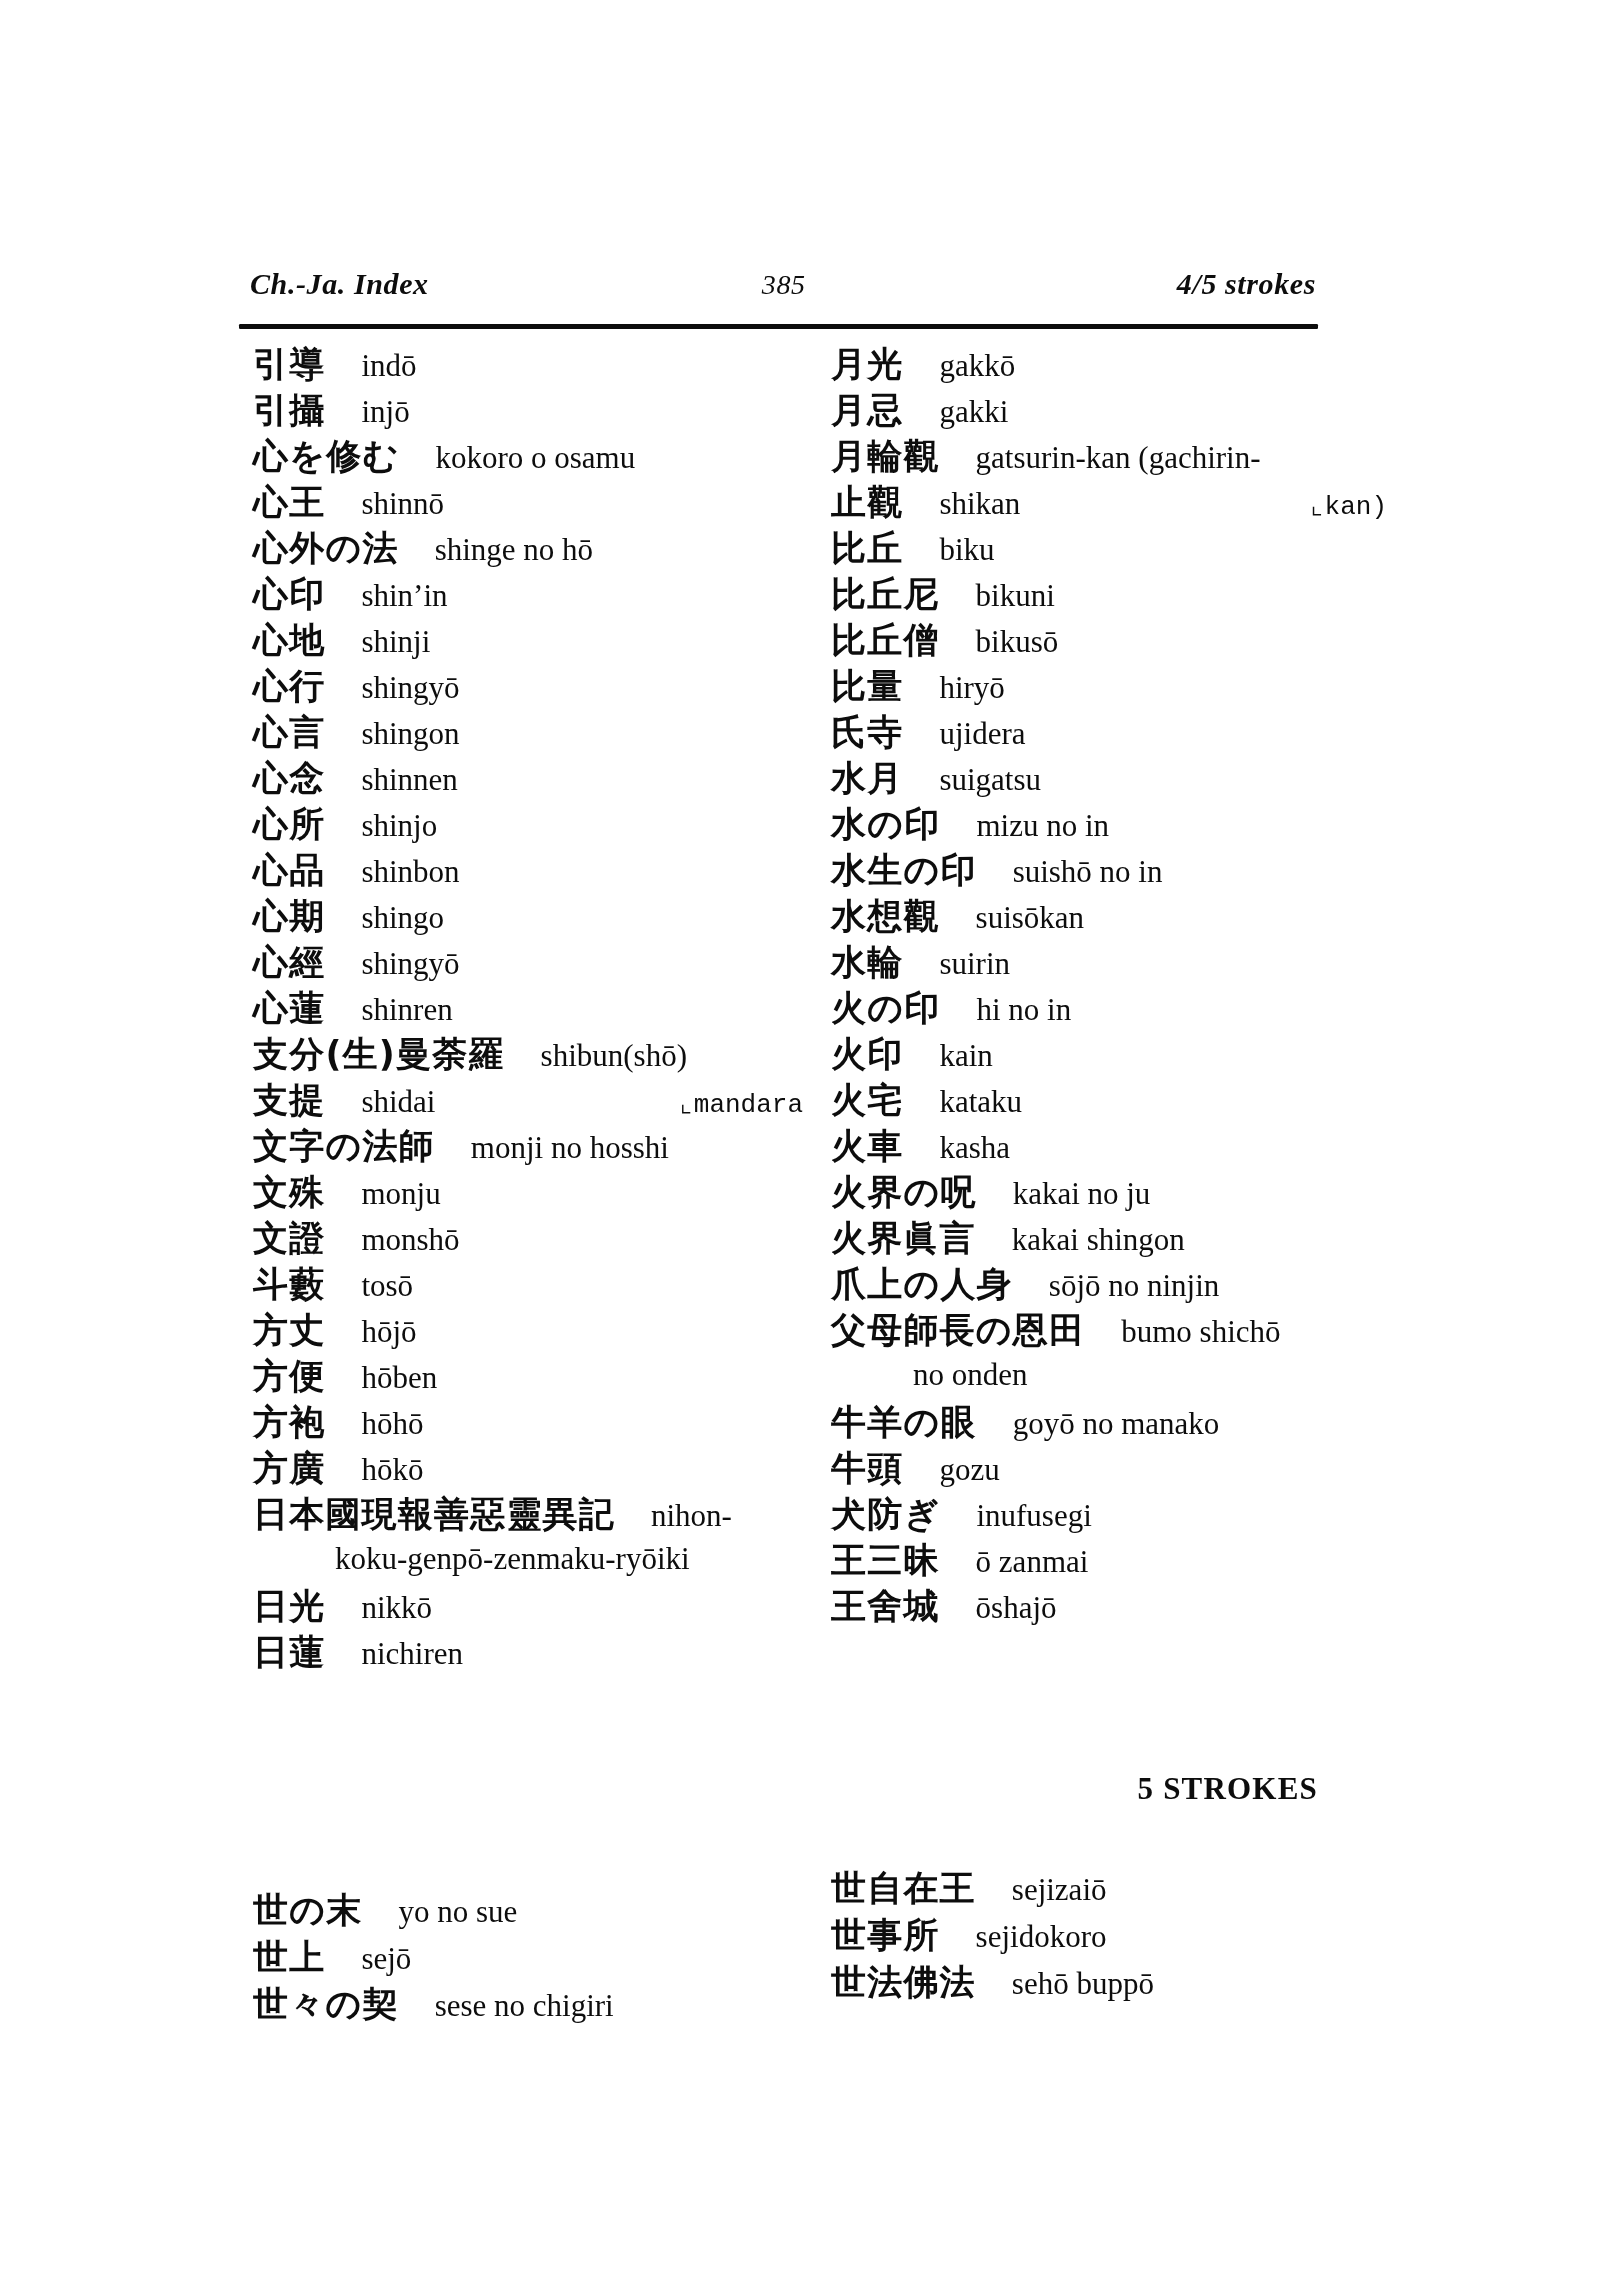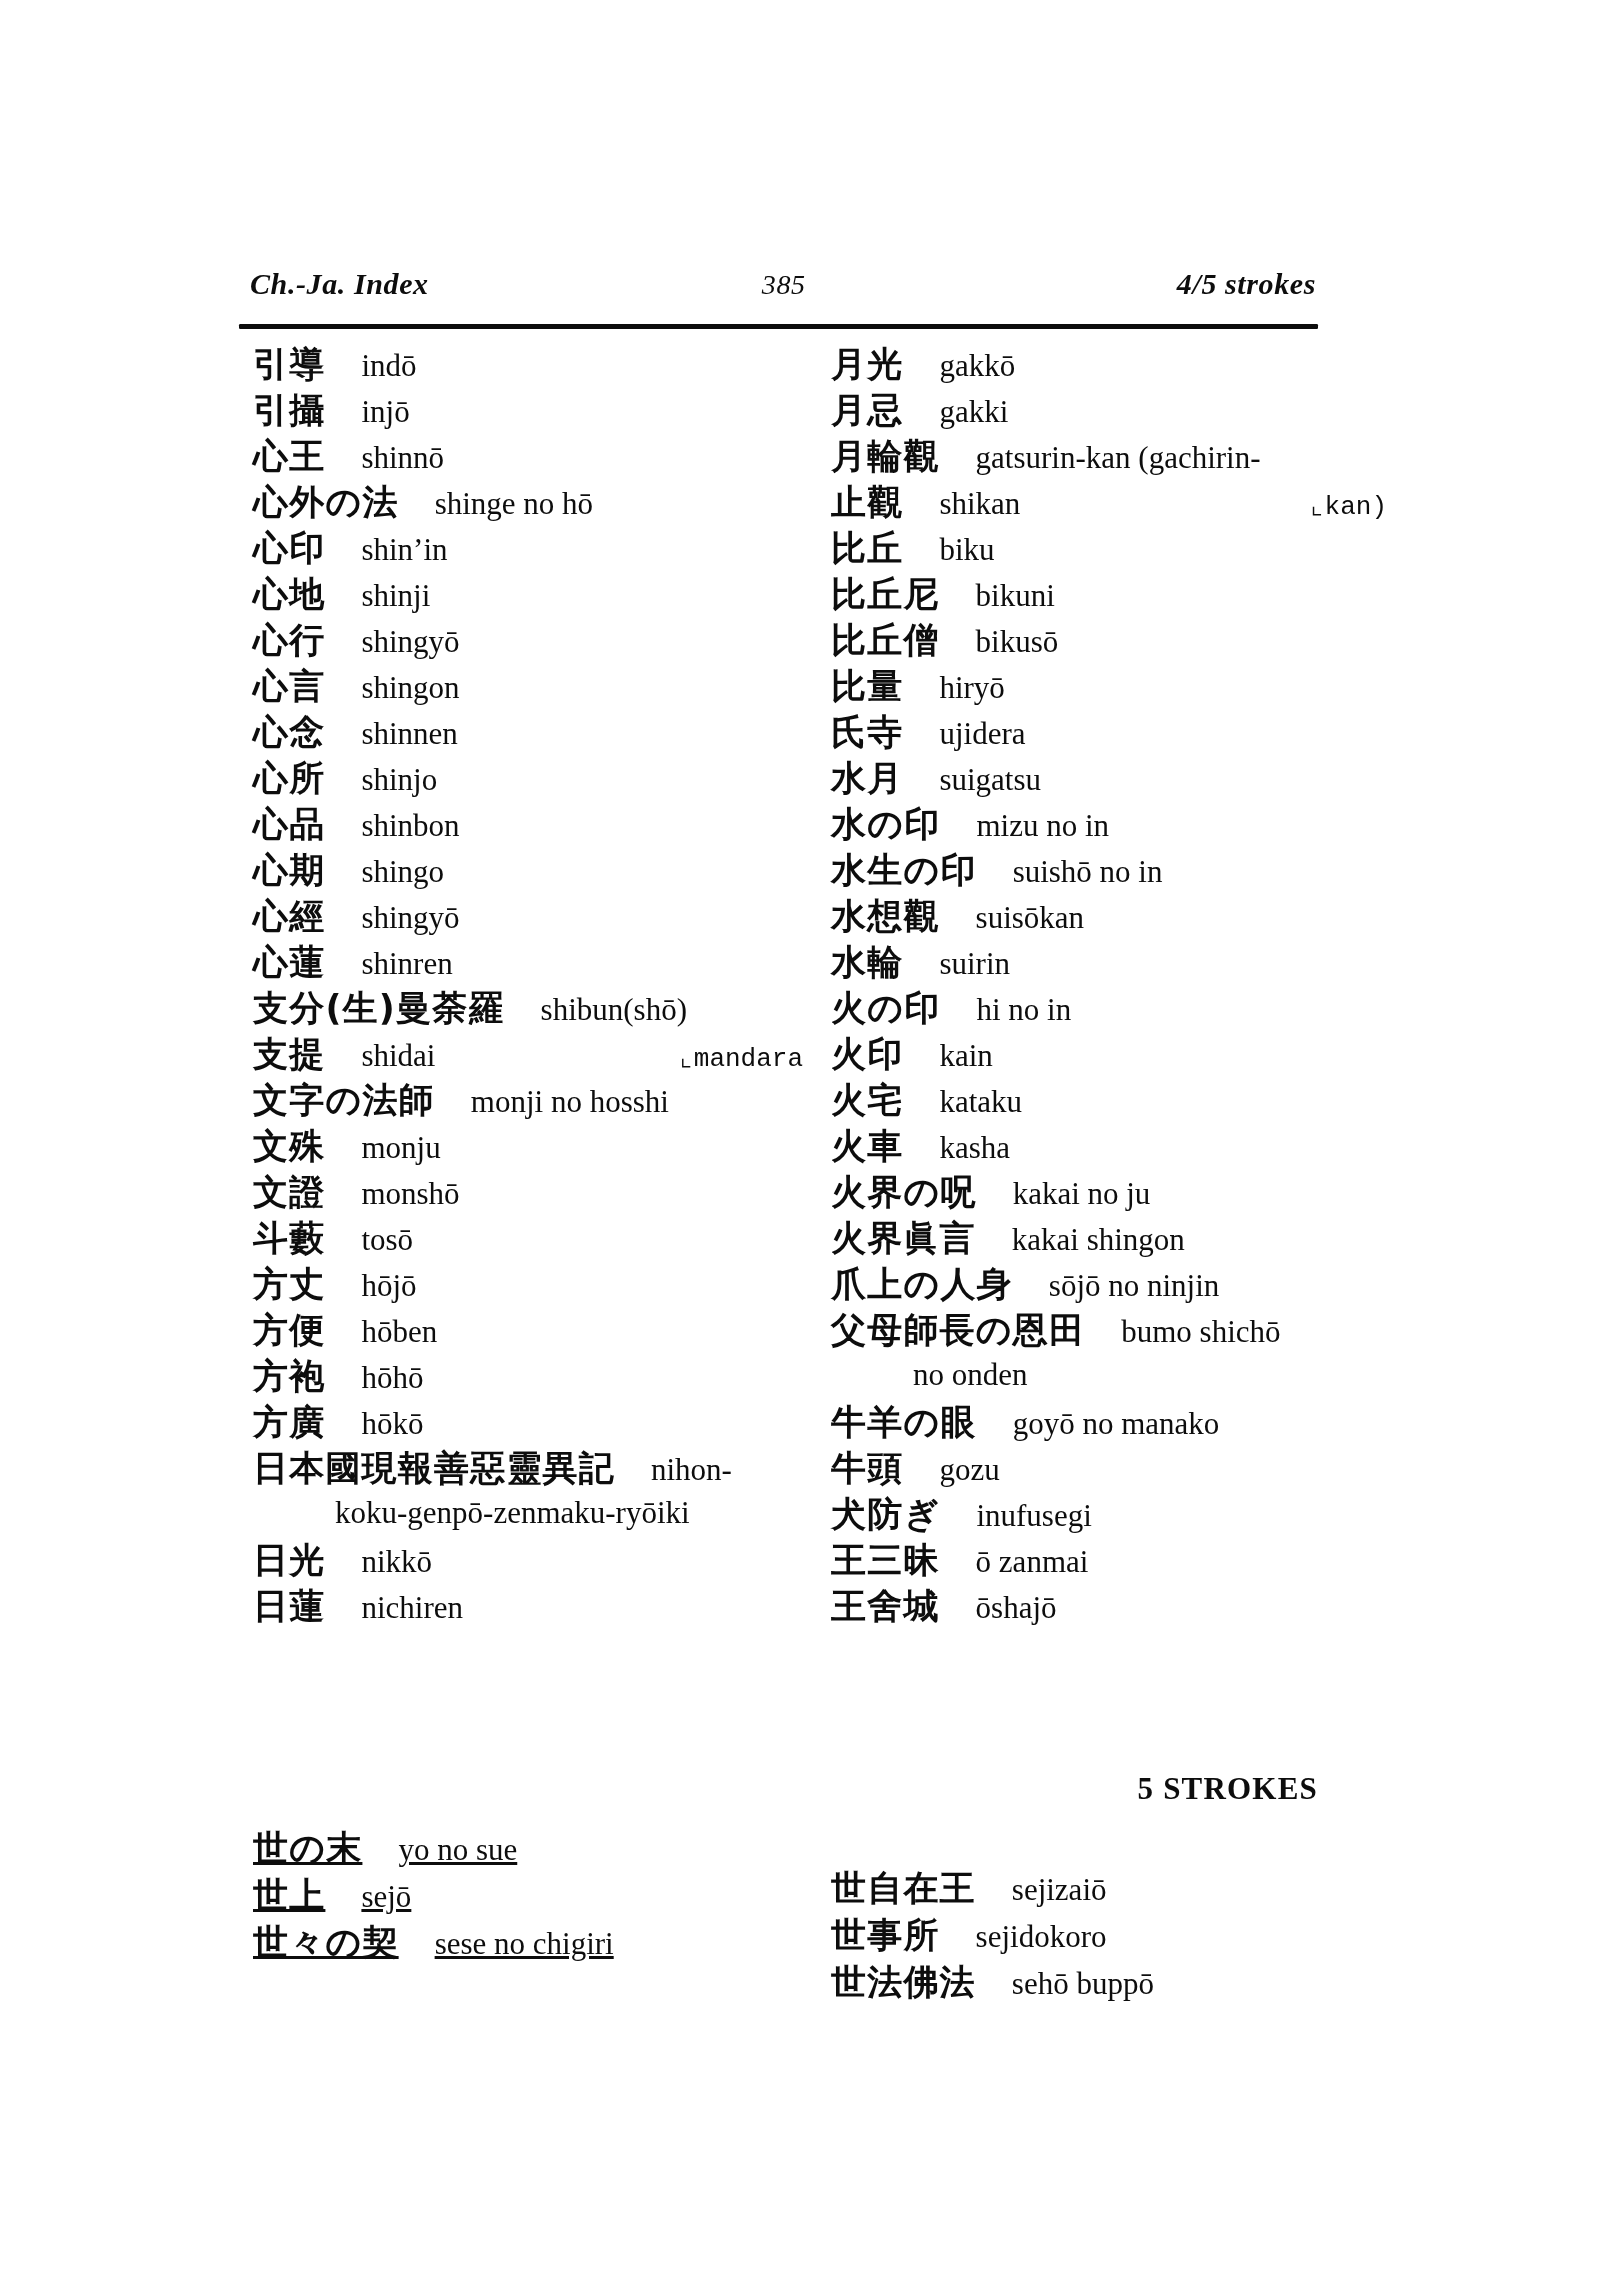--- a/index.html
+++ b/index.html
@@ -28,21 +28,21 @@
   }
   #rule{
     position:absolute;left:239px;top:324px;width:1079px;height:5px;
     background:#0c0c0c;border-radius:1.2px;
   }
 
   
   .col{position:absolute;}
   #col-45-left{left:253px;top:347px;width:550px;}
   #col-45-right{left:831px;top:347px;width:556px;}
-  #col-5-left{left:253px;top:1831px;width:550px;text-decoration:underline;}
+  #col-5-left{left:253px;top:1893px;width:550px;}
   #col-5-right{left:831px;top:1871px;width:556px;}
 
   .entry{
     display:flex;align-items:baseline;
     height:46px;
     white-space:nowrap;
   }
   #col-5-left .entry,#col-5-right .entry{height:47px;}
   .entry.indent{padding-left:82px;}
 
@@ -89,20 +89,24 @@
   <div id="col-45-left" class="col">
       <div class="entry">
         <span class="kanji">引導</span>
         <span class="romaji">indō</span>
       </div>
       <div class="entry">
         <span class="kanji">引攝</span>
         <span class="romaji">injō</span>
       </div>
       <div class="entry">
+        <span class="kanji">心を修む</span>
+        <span class="romaji">kokoro o osamu</span>
+      </div>
+      <div class="entry">
         <span class="kanji">心王</span>
         <span class="romaji">shinnō</span>
       </div>
       <div class="entry">
         <span class="kanji">心外の法</span>
         <span class="romaji">shinge no hō</span>
       </div>
       <div class="entry">
         <span class="kanji">心印</span>
         <span class="romaji">shin’in</span>

